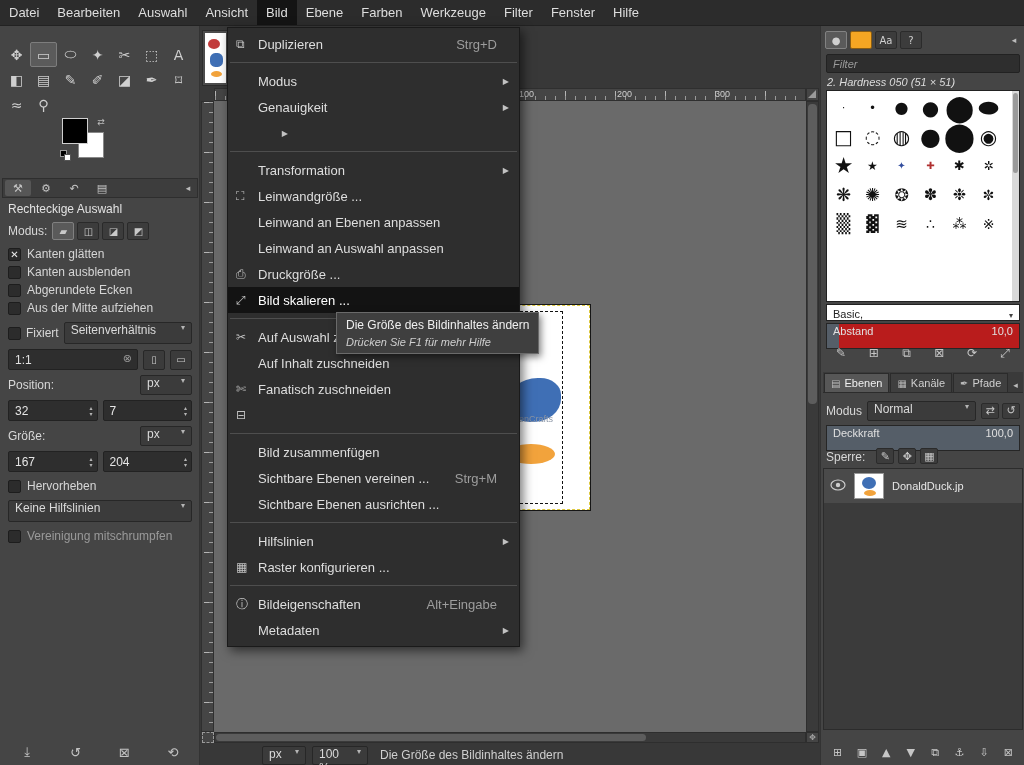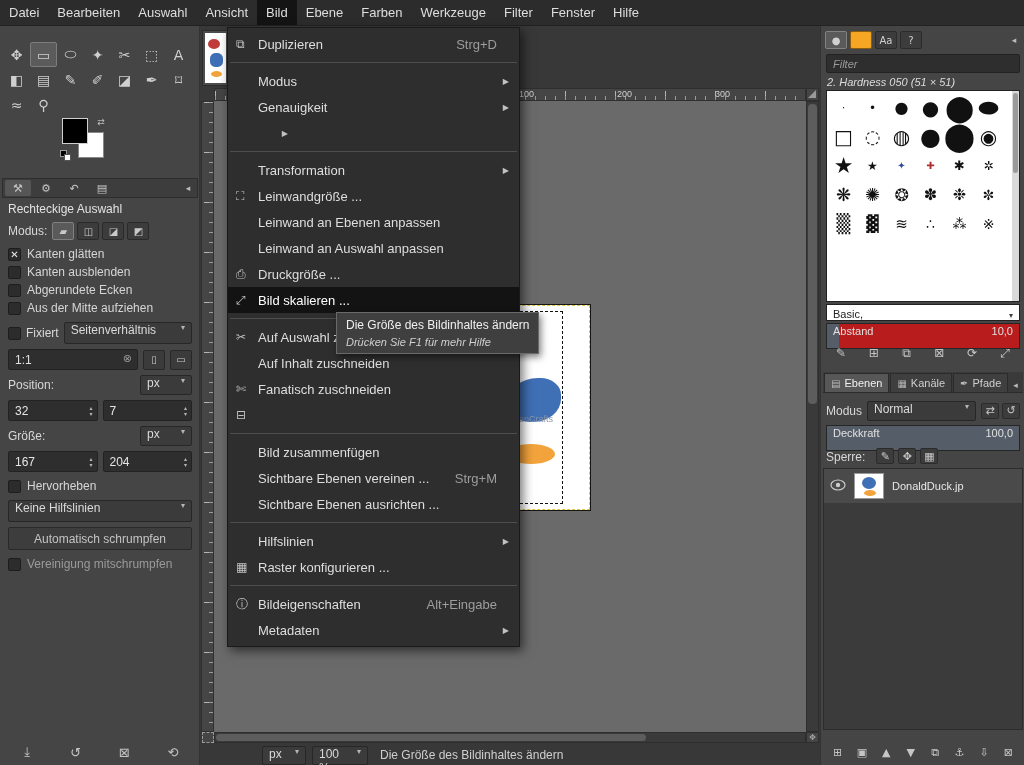--- a/index.html
+++ b/index.html
@@ -356,23 +356,20 @@
 
       <div class="check">
         <span class="cb"></span>
         <span class="lbl">Hervorheben</span>
       </div>
 
       <div class="combo">
         <span>Keine Hilfslinien</span>
       </div>
 
-      <div class="full-btn">
-        <span>Automatisch schrumpfen</span>
-      </div>
 
       <div class="check dim">
         <span class="cb"></span>
         <span class="lbl">Vereinigung mitschrumpfen</span>
       </div>
     </div>
 
     <div id="toolbox-footer">
 
         <span class="footer-ic glyph">⤓</span>

